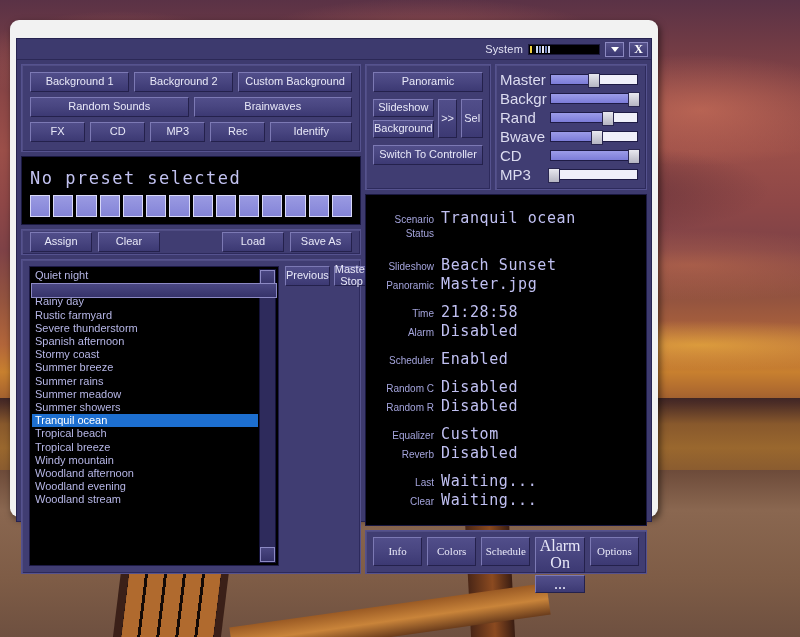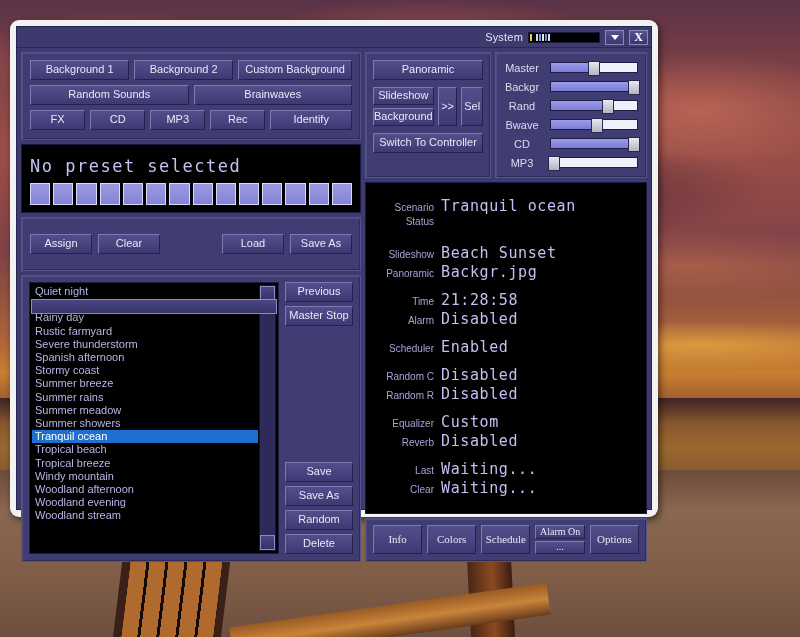--- a/index.html
+++ b/index.html
@@ -101,21 +101,21 @@
     width: 648px; height: 497px;
     background: #f2f2f2;
     border-radius: 9px;
     padding: 6px 6px 7px 6px;
     box-shadow: 2px 3px 7px rgba(0,0,0,.55);
   }
   .win-inner {
     width: 100%; height: 100%;
     background: #3d3a6e;
     border: 1px solid #262350;
-    display: flex; flex-direction: column;
+    display: flex; flex-direction: column; margin-top: 12px;
   }
 
   
   .titlebar {
     height: 21px; flex: 0 0 21px;
     background: #3d3a6e;
     display: flex; align-items: center; justify-content: flex-end;
     padding: 0 3px 0 6px;
     gap: 5px;
     border-bottom: 1px solid #2b2856;
@@ -177,21 +177,21 @@
   .btn-row .btn { height: 20px; }
 
   
   .mid-panel { padding: 7px 7px; display: flex; flex-direction: column; gap: 7px; }
   .slideshow-group { display: flex; gap: 4px; }
   .ss-stack { flex: 1; display: flex; flex-direction: column; gap: 3px; }
 
   
   .slider-panel { padding: 7px 8px 7px 4px; display: flex; flex-direction: column; gap: 4px; }
   .slider-row { display: flex; align-items: center; gap: 6px; height: 15px; }
-  .slider-label { width: 44px; text-align: center; color: #dcdcf0; font-size: 11px; }
+  .slider-label { width: 44px; text-align: left; color: #dcdcf0; font-size: 15px; }
   .slider-track {
     position: relative; flex: 1; height: 11px;
     background: #f0f0fa;
     border: 1px solid #1e1b45;
   }
   .slider-fill {
     position: absolute; left: 0; top: 0; bottom: 0;
     background: linear-gradient(to bottom, #9c9ce8, #7c7cd8);
   }
   .slider-knob {
@@ -215,21 +215,21 @@
   }
   .preset-slots { display: flex; gap: 3px; margin-top: 5px; }
   .preset-slot {
     flex: 1; height: 22px;
     background: linear-gradient(to bottom, #9a9ae2, #8484d8);
     border: 1px solid #d8d8f8;
     cursor: pointer;
   }
 
   
-  .assign-bar { padding: 16px 8px; display: flex; align-items: center; gap: 6px; }
+  .assign-bar { padding: 2px 8px; display: flex; align-items: center; gap: 6px; }
   .assign-bar .btn { height: 20px; }
   .spacer { flex: 1; }
 
   
   .list-area { flex: 1; display: flex; gap: 6px; padding: 6px 7px 7px 7px; }
   .listbox {
     position: relative;
     flex: 1;
     background: #000;
     border: 1px solid #1d1a45;
@@ -252,21 +252,21 @@
     background: linear-gradient(to bottom, #4a4782, #36336a);
     border: 1px solid #8c89c4;
     cursor: pointer;
   }
   .vthumb {
     position: absolute; left: 1px; right: 1px; top: 16px; height: 15px;
     background: linear-gradient(to bottom, #4a4782, #36336a);
     border: 1px solid #8c89c4;
     cursor: pointer;
   }
-  .list-side { width: 68px; display: flex; flex-direction: column; gap: 4px; }
+  .list-side { width: 68px; display: flex; flex-direction: row; gap: 4px; }
   .list-side .btn { height: 20px; }
 
   
   .info-lcd { flex: 1; padding: 14px 8px 6px 6px; overflow: hidden; }
   .info-group { margin-bottom: 9px; }
   .info-row { display: flex; align-items: baseline; gap: 7px; height: 19px; }
   .info-key {
     width: 62px; text-align: right; flex: 0 0 62px;
     font-family: "Liberation Sans", sans-serif;
     font-size: 10px; color: #a4a4dc;
@@ -274,21 +274,21 @@
   .info-val {
     font-family: "DejaVu Sans Mono", monospace;
     font-size: 15px; color: #c0c0f2; letter-spacing: .6px;
     white-space: nowrap; overflow: hidden;
   }
 
   
   .bottom-bar { padding: 6px 7px 7px 7px; display: flex; gap: 5px; align-items: stretch; height: 44px; font-family: Liberation Serif, serif; }
   .bottom-bar .btn { flex: 1; }
   .alarm-split { flex: 1.05; display: flex; flex-direction: column; gap: 2px; }
-  .alarm-split .btn { flex: 1; font-size: 10px; }
+  .alarm-split .btn { flex: 1; font-size: 16px; }
 </style>
 </head>
 <body>
 
 <div id="desktop">
   <div id="clouds1"></div>
   <div id="sea"></div>
   <div id="beach"></div>
   <div id="chair-back"></div>
   <div id="chair-slats"></div>
@@ -481,21 +481,21 @@
                 <div class="info-val"></div>
               </div>
             </div>
             <div class="info-group">
               <div class="info-row">
                 <div class="info-key">Slideshow</div>
                 <div class="info-val">Beach Sunset</div>
               </div>
               <div class="info-row">
                 <div class="info-key">Panoramic</div>
-                <div class="info-val">Backgr.jpg</div>
+                <div class="info-val">Master.jpg</div>
               </div>
             </div>
             <div class="info-group">
               <div class="info-row">
                 <div class="info-key">Time</div>
                 <div class="info-val">21:28:58</div>
               </div>
               <div class="info-row">
                 <div class="info-key">Alarm</div>
                 <div class="info-val">Disabled</div>

